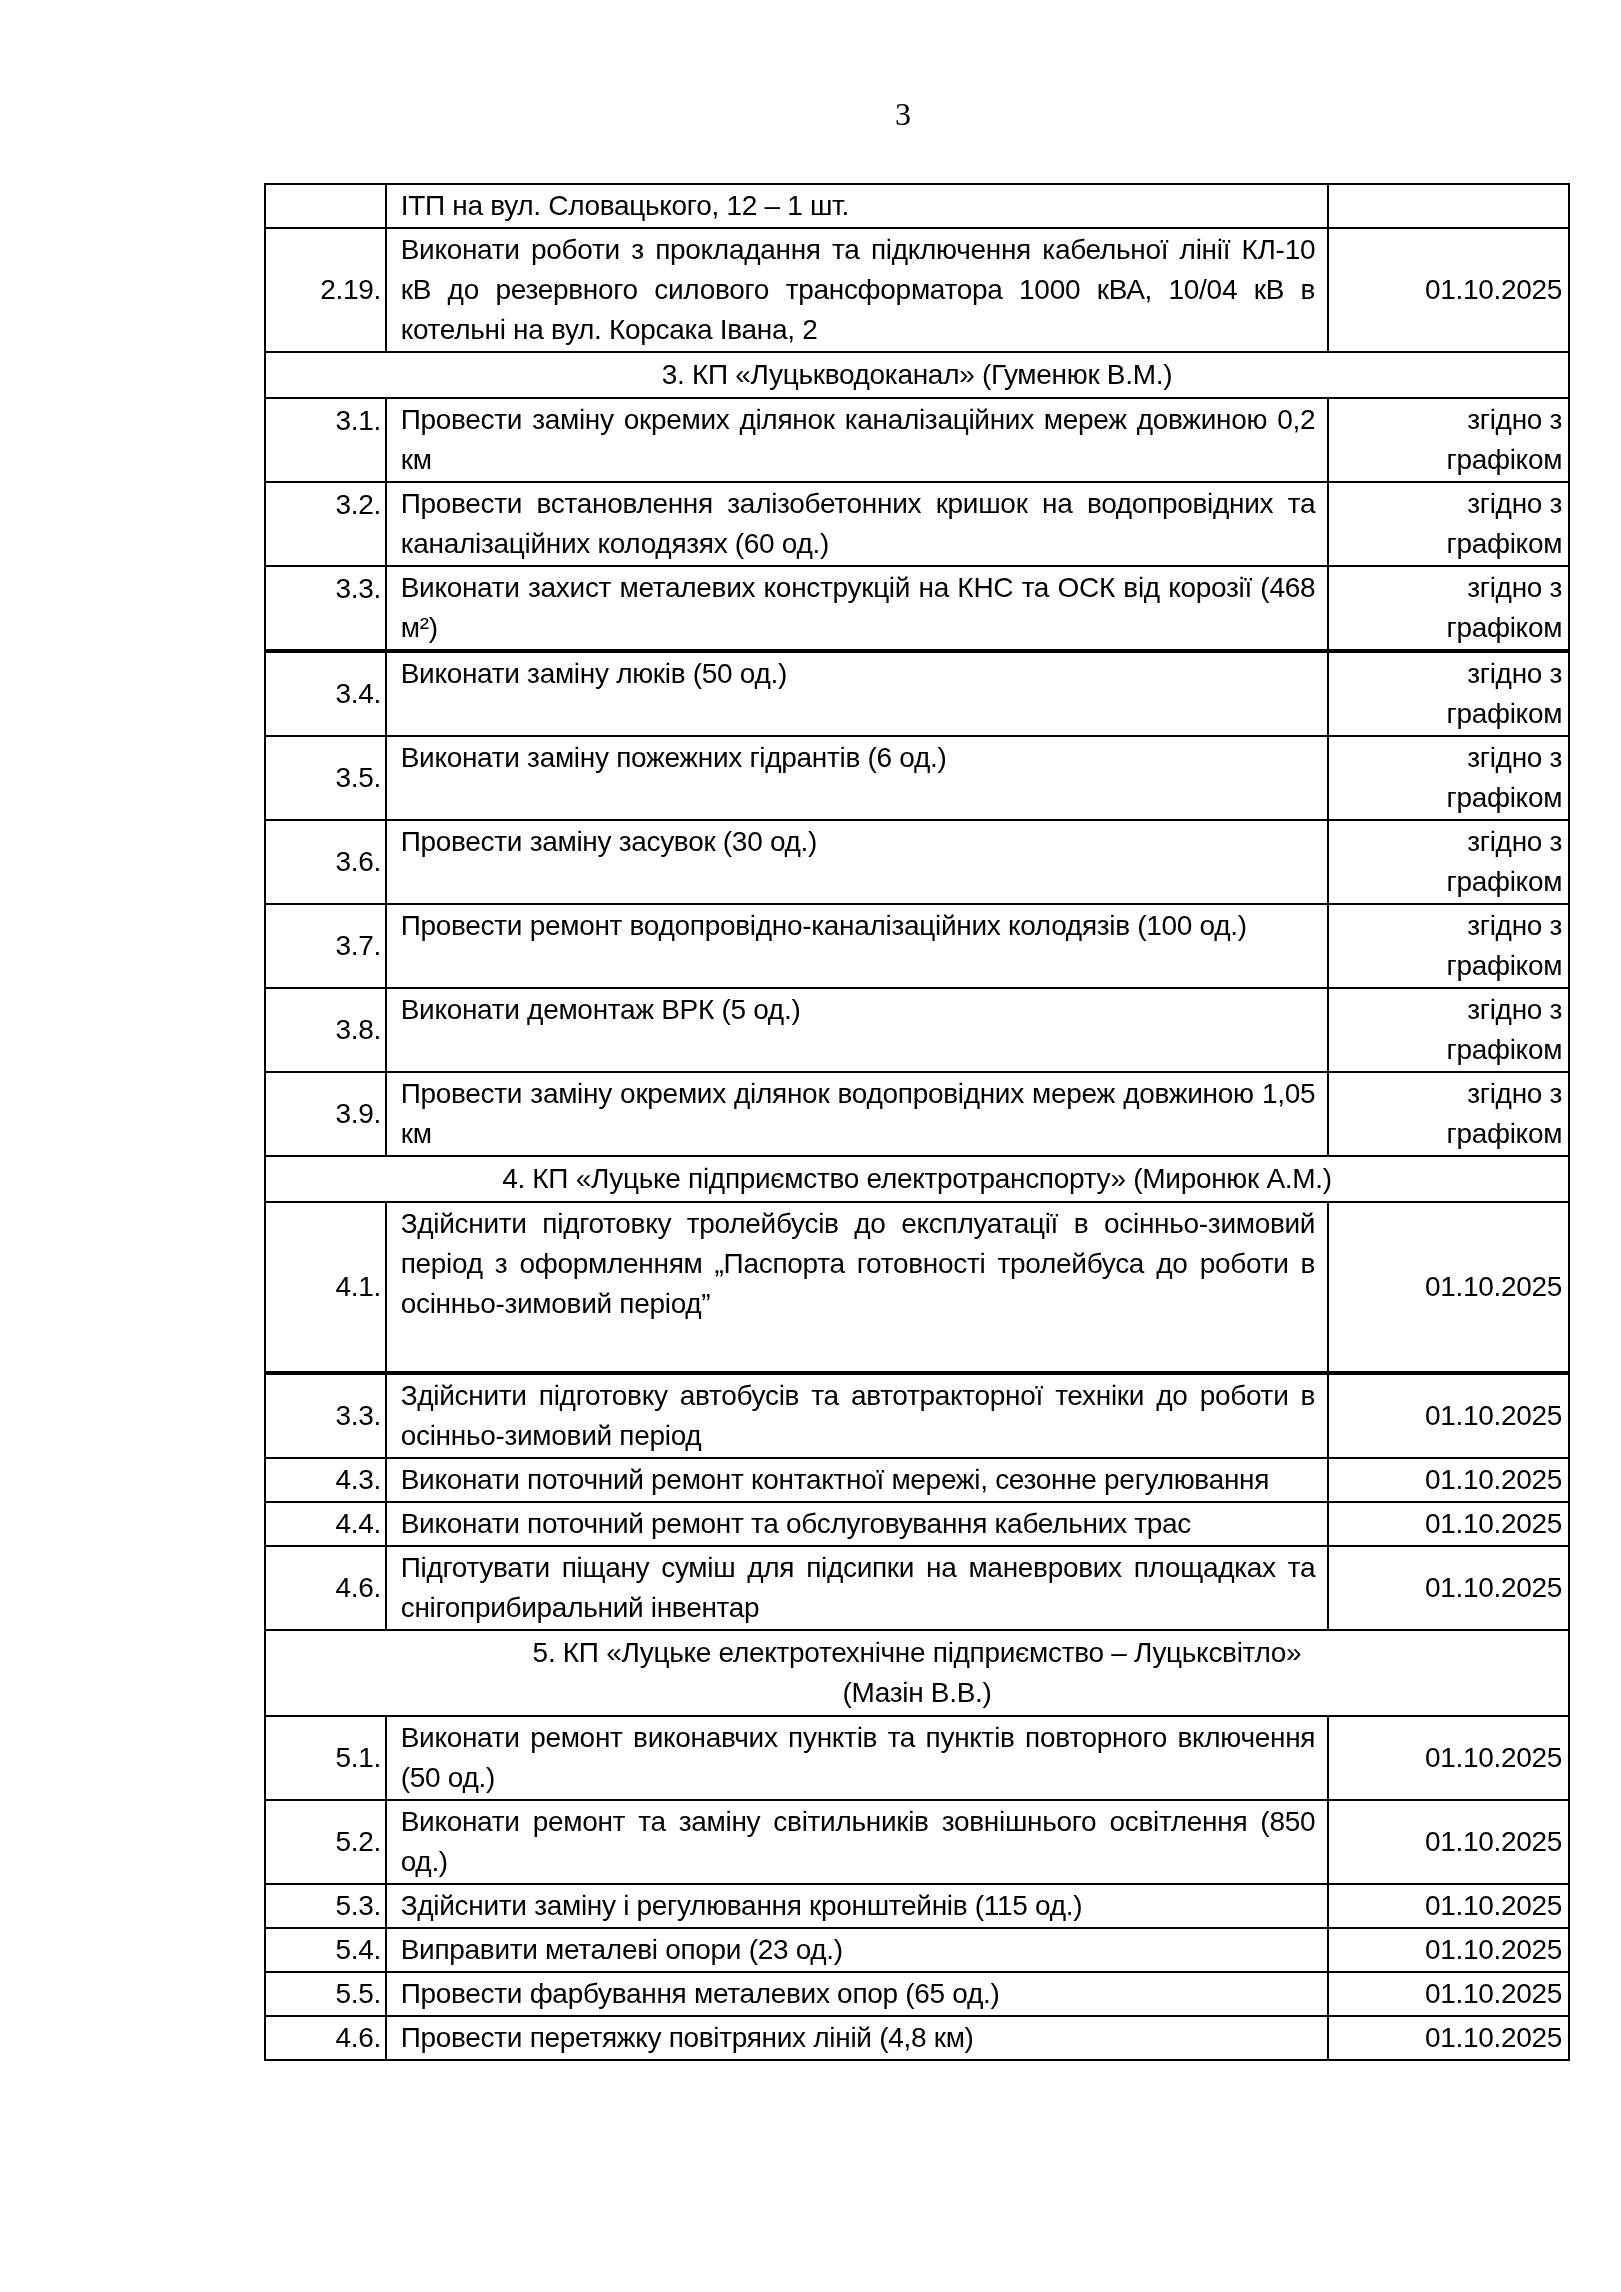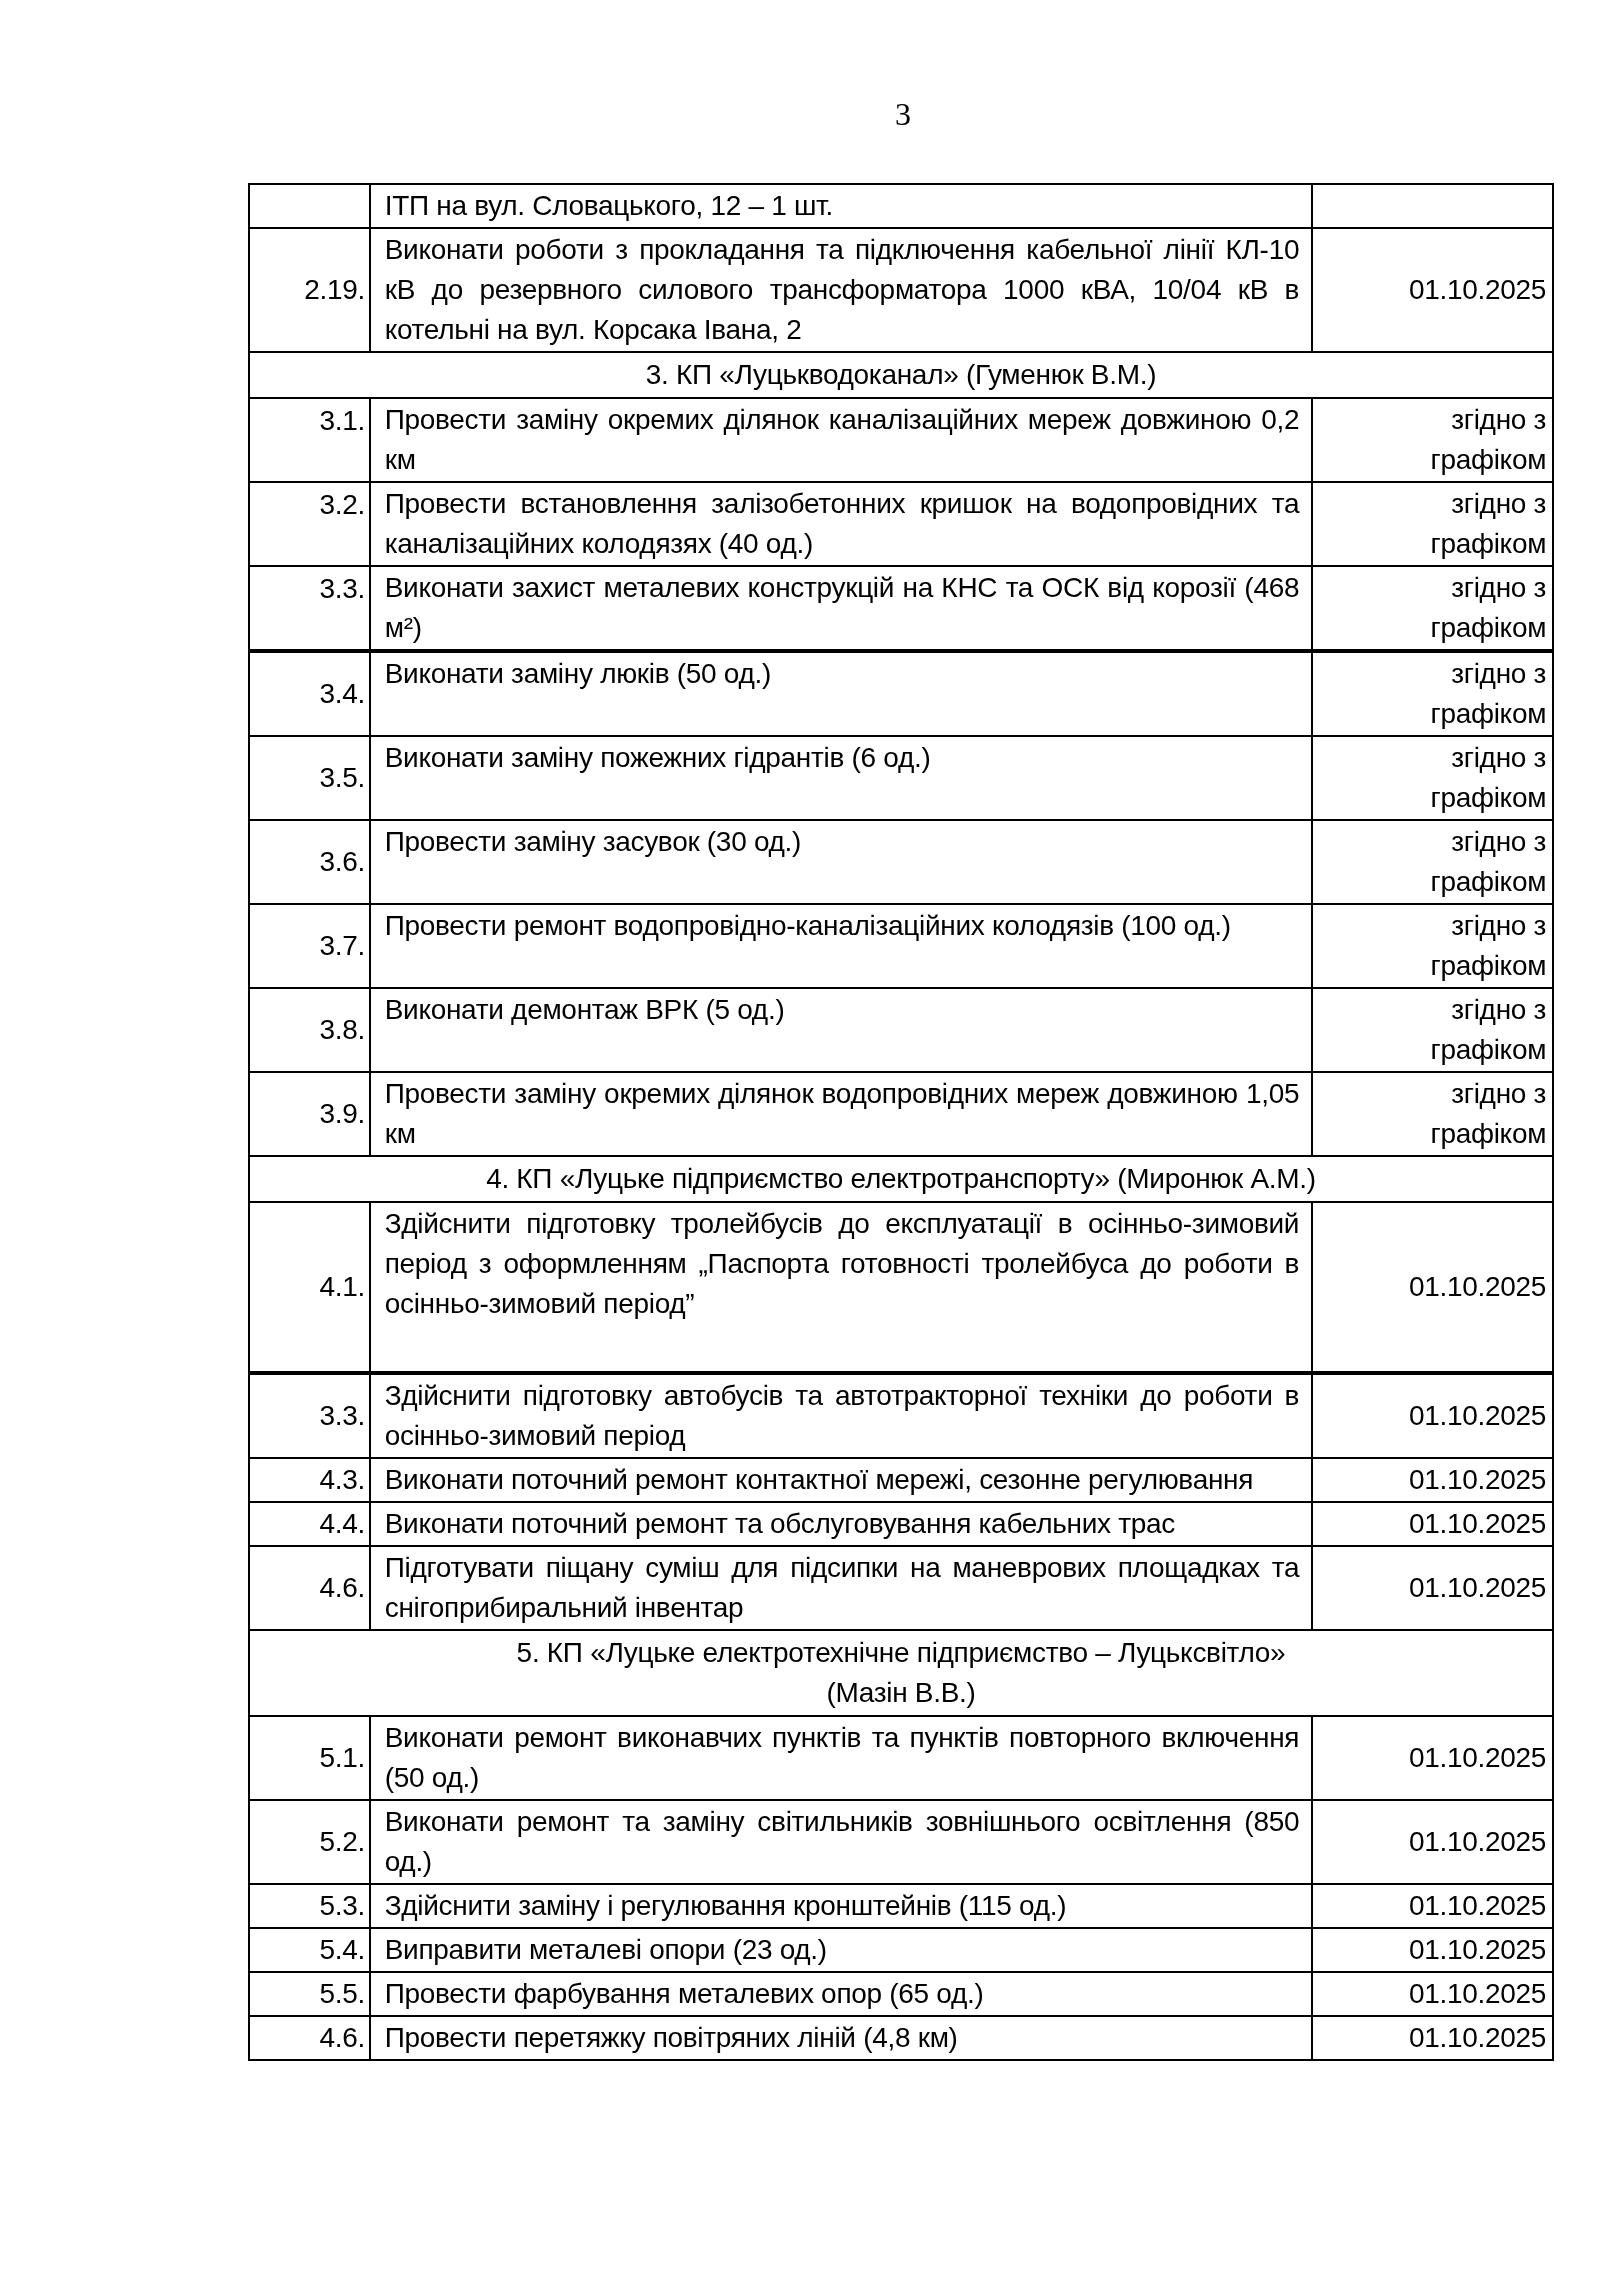--- a/index.html
+++ b/index.html
@@ -15,21 +15,21 @@
   .page-number{
     position:absolute;
     top:96px;left:903px;
     transform:translateX(-50%);
     font-family:"Liberation Serif",serif;
     font-size:32px;
     letter-spacing:0;
   }
   table.tasks{
     position:absolute;
-    left:248px;top:183px;
+    left:264px;top:183px;
     width:1304px;
     border-collapse:collapse;
     table-layout:fixed;
   }
   table.tasks td{
     border:2px solid #000;
     font-size:28px;
     line-height:40px;
     overflow:hidden;
   }
@@ -94,21 +94,21 @@
         <td colspan="3" class="section-cell">3. КП «Луцькводоканал» (Гуменюк В.М.)</td>
       </tr>
       <tr>
         <td class="num-cell num-top">3.1.</td>
         <td class="task-cell">Провести заміну окремих ділянок каналізаційних мереж довжиною 0,2 км</td>
         <td class="date-cell">згідно з
 графіком</td>
       </tr>
       <tr>
         <td class="num-cell num-top">3.2.</td>
-        <td class="task-cell">Провести встановлення залізобетонних кришок на водопровідних та каналізаційних колодязях (40 од.)</td>
+        <td class="task-cell">Провести встановлення залізобетонних кришок на водопровідних та каналізаційних колодязях (60 од.)</td>
         <td class="date-cell">згідно з
 графіком</td>
       </tr>
       <tr>
         <td class="num-cell num-top">3.3.</td>
         <td class="task-cell">Виконати захист металевих конструкцій на КНС та ОСК від корозії (468 м²)</td>
         <td class="date-cell">згідно з
 графіком</td>
       </tr>
       <tr class="thick-top">

